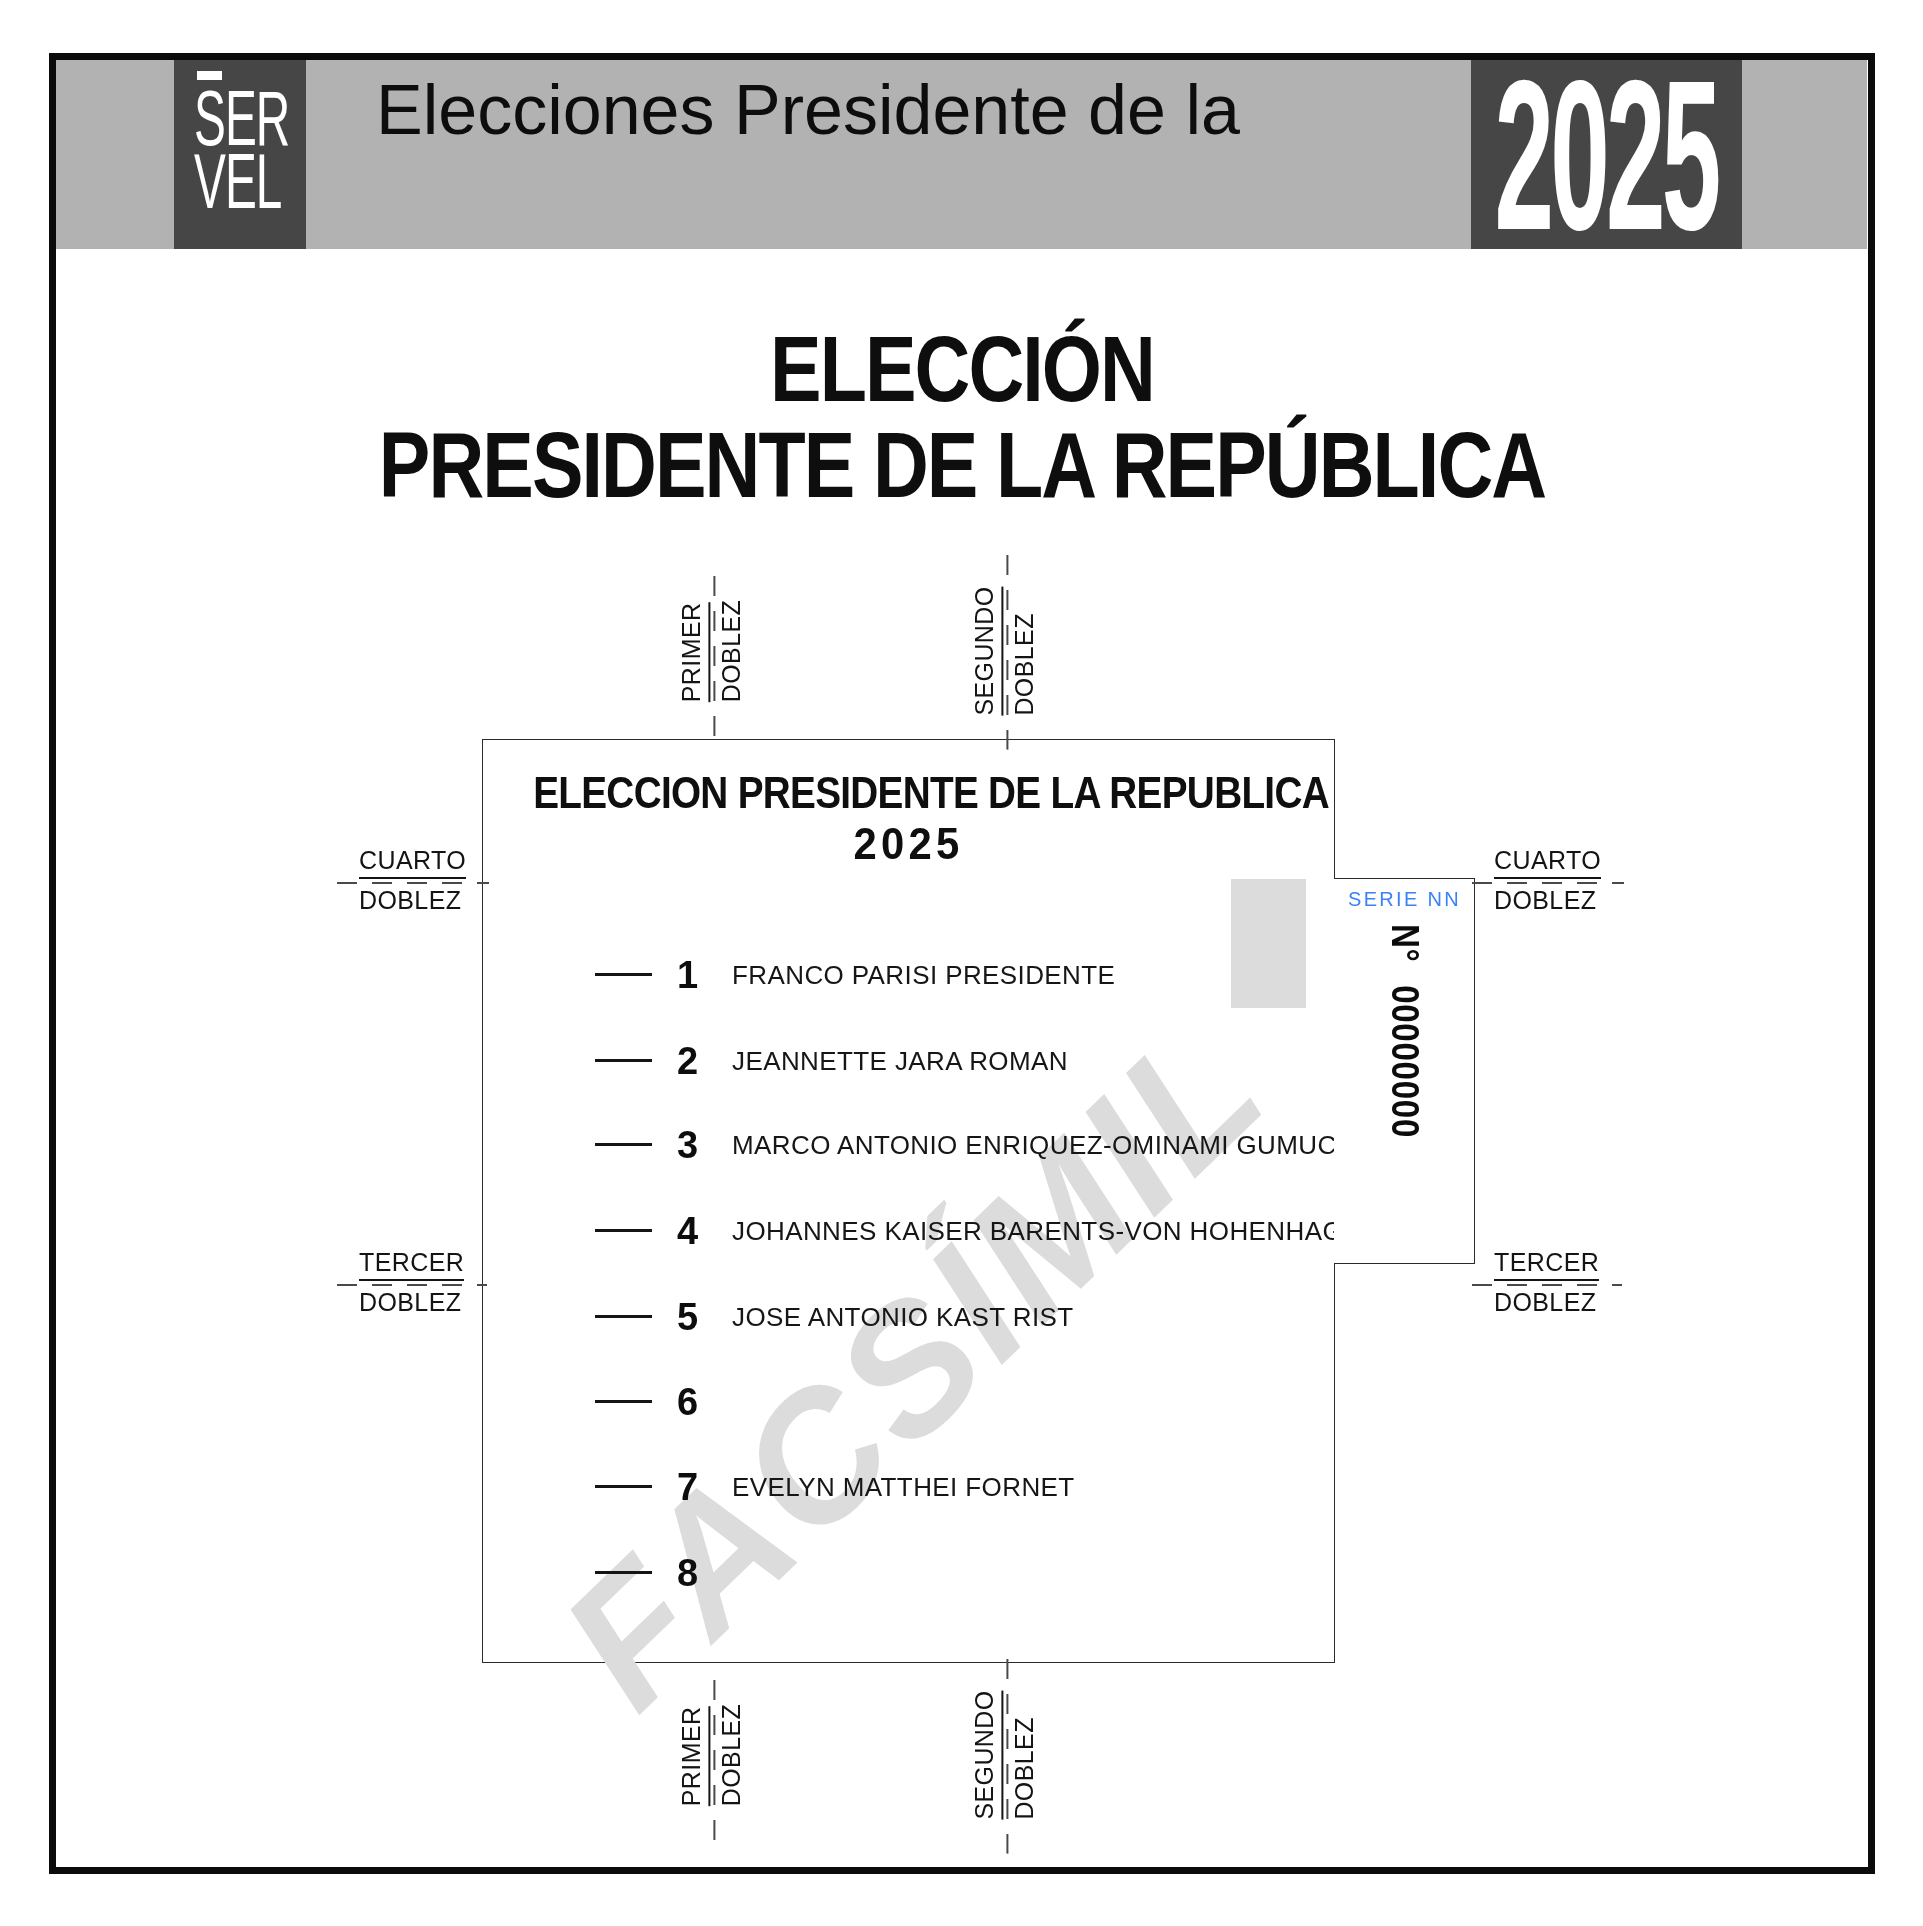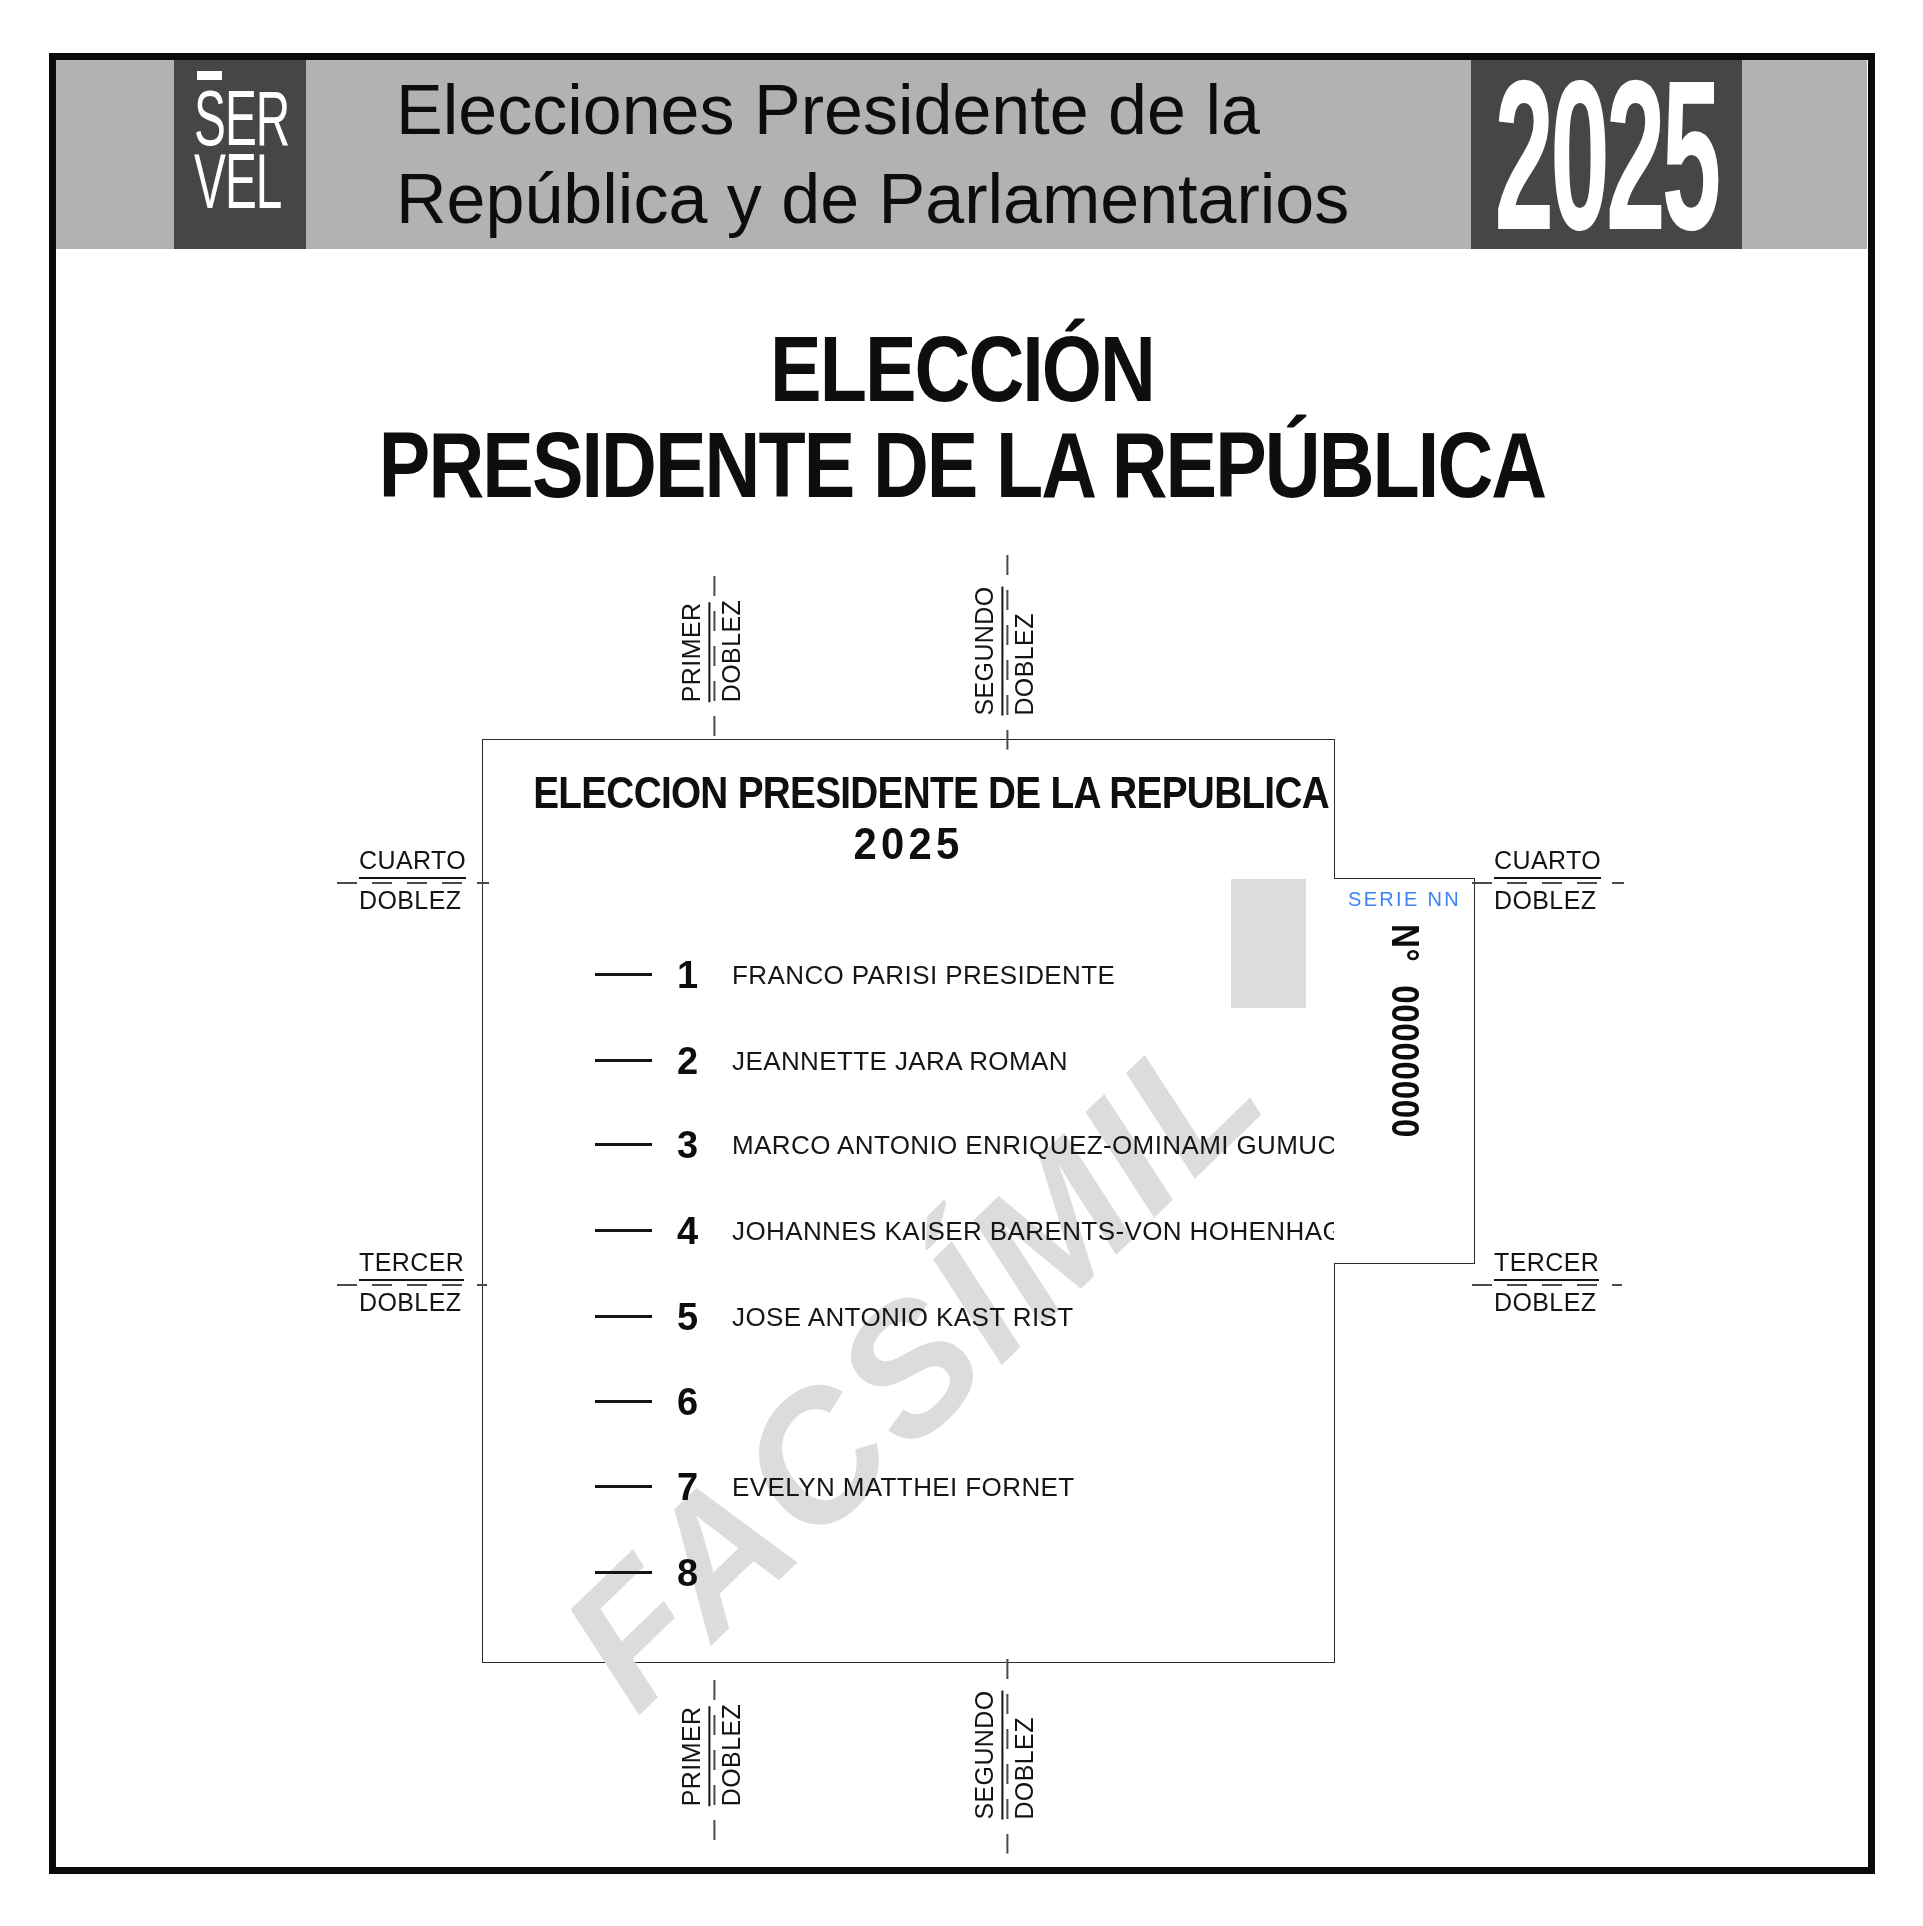--- a/index.html
+++ b/index.html
@@ -17,21 +17,21 @@
 
   
   .header-band { left:56px; top:60px; width:1811px; height:189px; background:var(--header-band,#b2b2b2); }
   .servel-box  { left:174px; top:60px; width:132px; height:189px; background:var(--dark-box,#464646);text-decoration:underline; }
   .servel-macron { left:22.5px; top:11.3px; width:25.6px; height:8.3px; background:#ffffff; }
   .servel-wordmark {
     left:19.5px; top:27px; color:#ffffff; font-size:77px; line-height:0.82;
     transform:scaleX(0.62); transform-origin:left top; letter-spacing:-1.5px; font-weight:400;
   }
   .header-title {
-    left:396px; top:66px; font-size:70px; line-height:89px; color:#0d0d0d; white-space:nowrap;
+    left:376px; top:66px; font-size:70px; line-height:89px; color:#0d0d0d; white-space:nowrap;
   }
   .year-box {
     left:1471px; top:60px; width:271px; height:189px; background:var(--dark-box,#464646);
     display:flex; align-items:center; justify-content:center; overflow:hidden;
   }
   .year-text {
     color:#ffffff; font-weight:700; font-size:214px; line-height:1;
     transform:scaleX(0.5); letter-spacing:-7.5px; white-space:nowrap;
   }
 
@@ -102,21 +102,20 @@
   <div class="abs servel-box">
     <div class="abs servel-macron"></div>
     <div class="abs servel-wordmark">
       <div>SER</div>
       <div>VEL</div>
     </div>
   </div>
 
   <div class="abs header-title">
     <div>Elecciones Presidente de la</div>
-    <div>República y de Parlamentarios</div>
   </div>
 
   <div class="abs year-box">
     <div class="year-text">2025</div>
   </div>
 
   <div class="abs main-title">
     <div>ELECCIÓN</div>
     <div>PRESIDENTE DE LA REPÚBLICA</div>
   </div>

